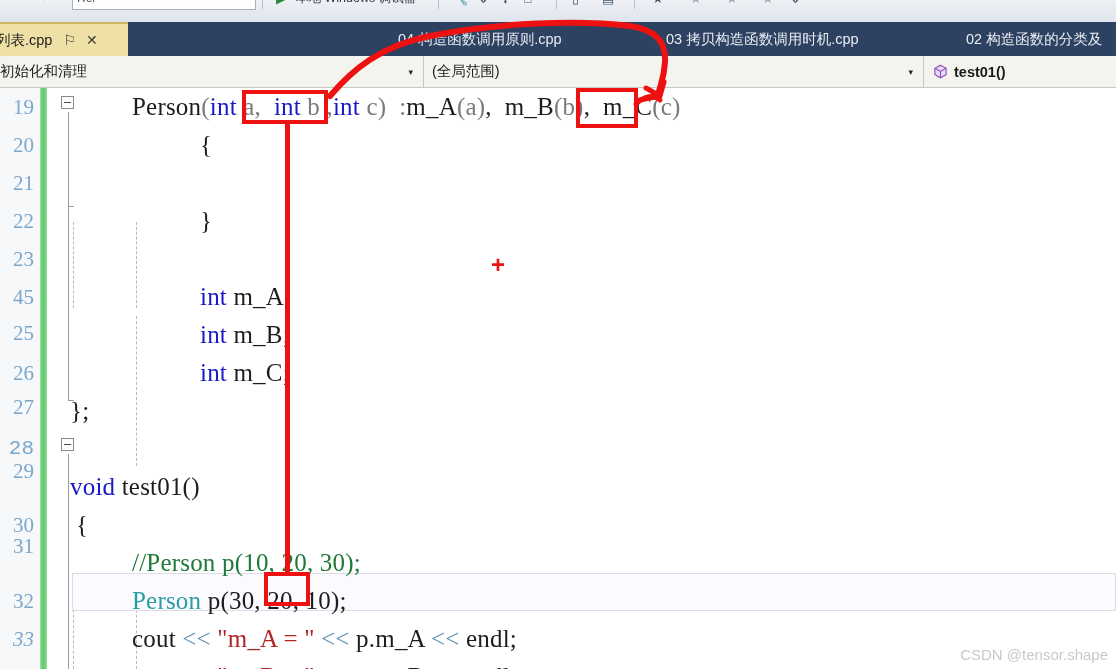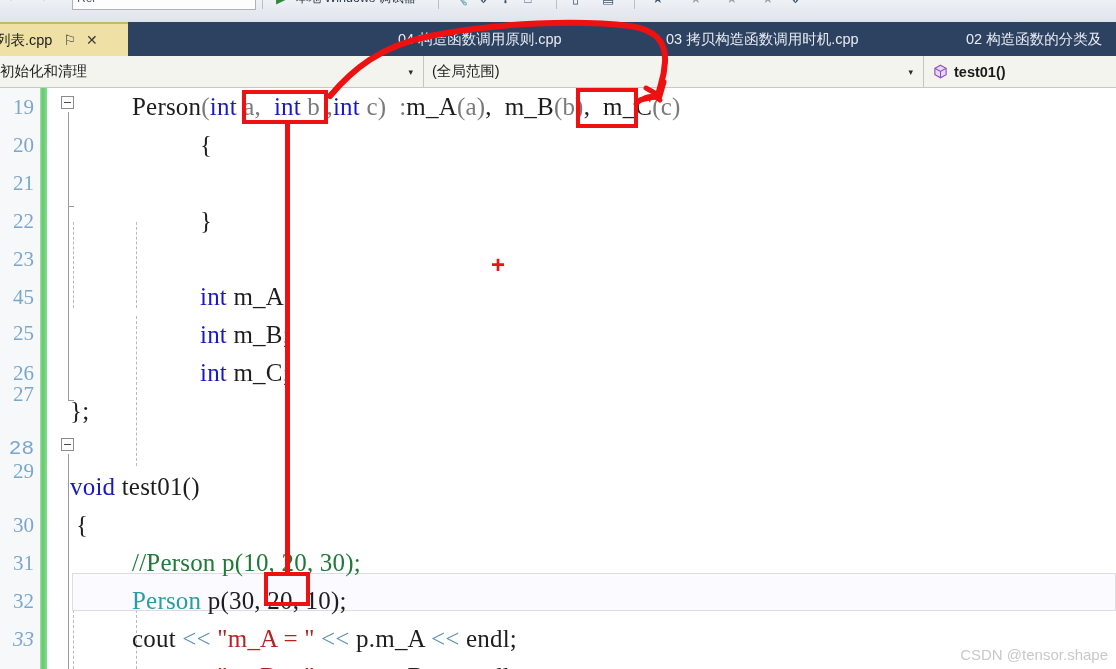--- a/index.html
+++ b/index.html
@@ -224,25 +224,25 @@
 
     <div class="gutter">
       <div class="ln" style="top:0px;">19</div>
       <div class="ln" style="top:38px;">20</div>
       <div class="ln" style="top:76px;">21</div>
       <div class="ln" style="top:114px;">22</div>
       <div class="ln" style="top:152px;">23</div>
       <div class="ln" style="top:190px;">45</div>
       <div class="ln" style="top:214px;margin-top:12px;">25</div>
       <div class="ln" style="top:266px;">26</div>
-      <div class="ln" style="top:287px;text-align:right;">27</div>
+      <div class="ln" style="top:300px;text-align:right;">27</div>
       <div class="ln" style="top:342px;font-family:Liberation Mono, monospace;">28</div>
       <div class="ln" style="top:364px;">29</div>
       <div class="ln" style="top:418px;">30</div>
-      <div class="ln" style="top:456px;text-align:right;">31</div>
+      <div class="ln" style="top:439px;text-align:right;">31</div>
       <div class="ln" style="top:494px;">32</div>
       <div class="ln" style="top:532px;font-style:italic;">33</div>
       <div class="ln" style="top:570px;">34</div>
     </div>
 
     <div class="changebar"></div>
 
     <div class="outline">
       <div class="ol-box" style="top:8px;"></div>
       <div class="ol-line" style="top:24px;height:288px;"></div>

